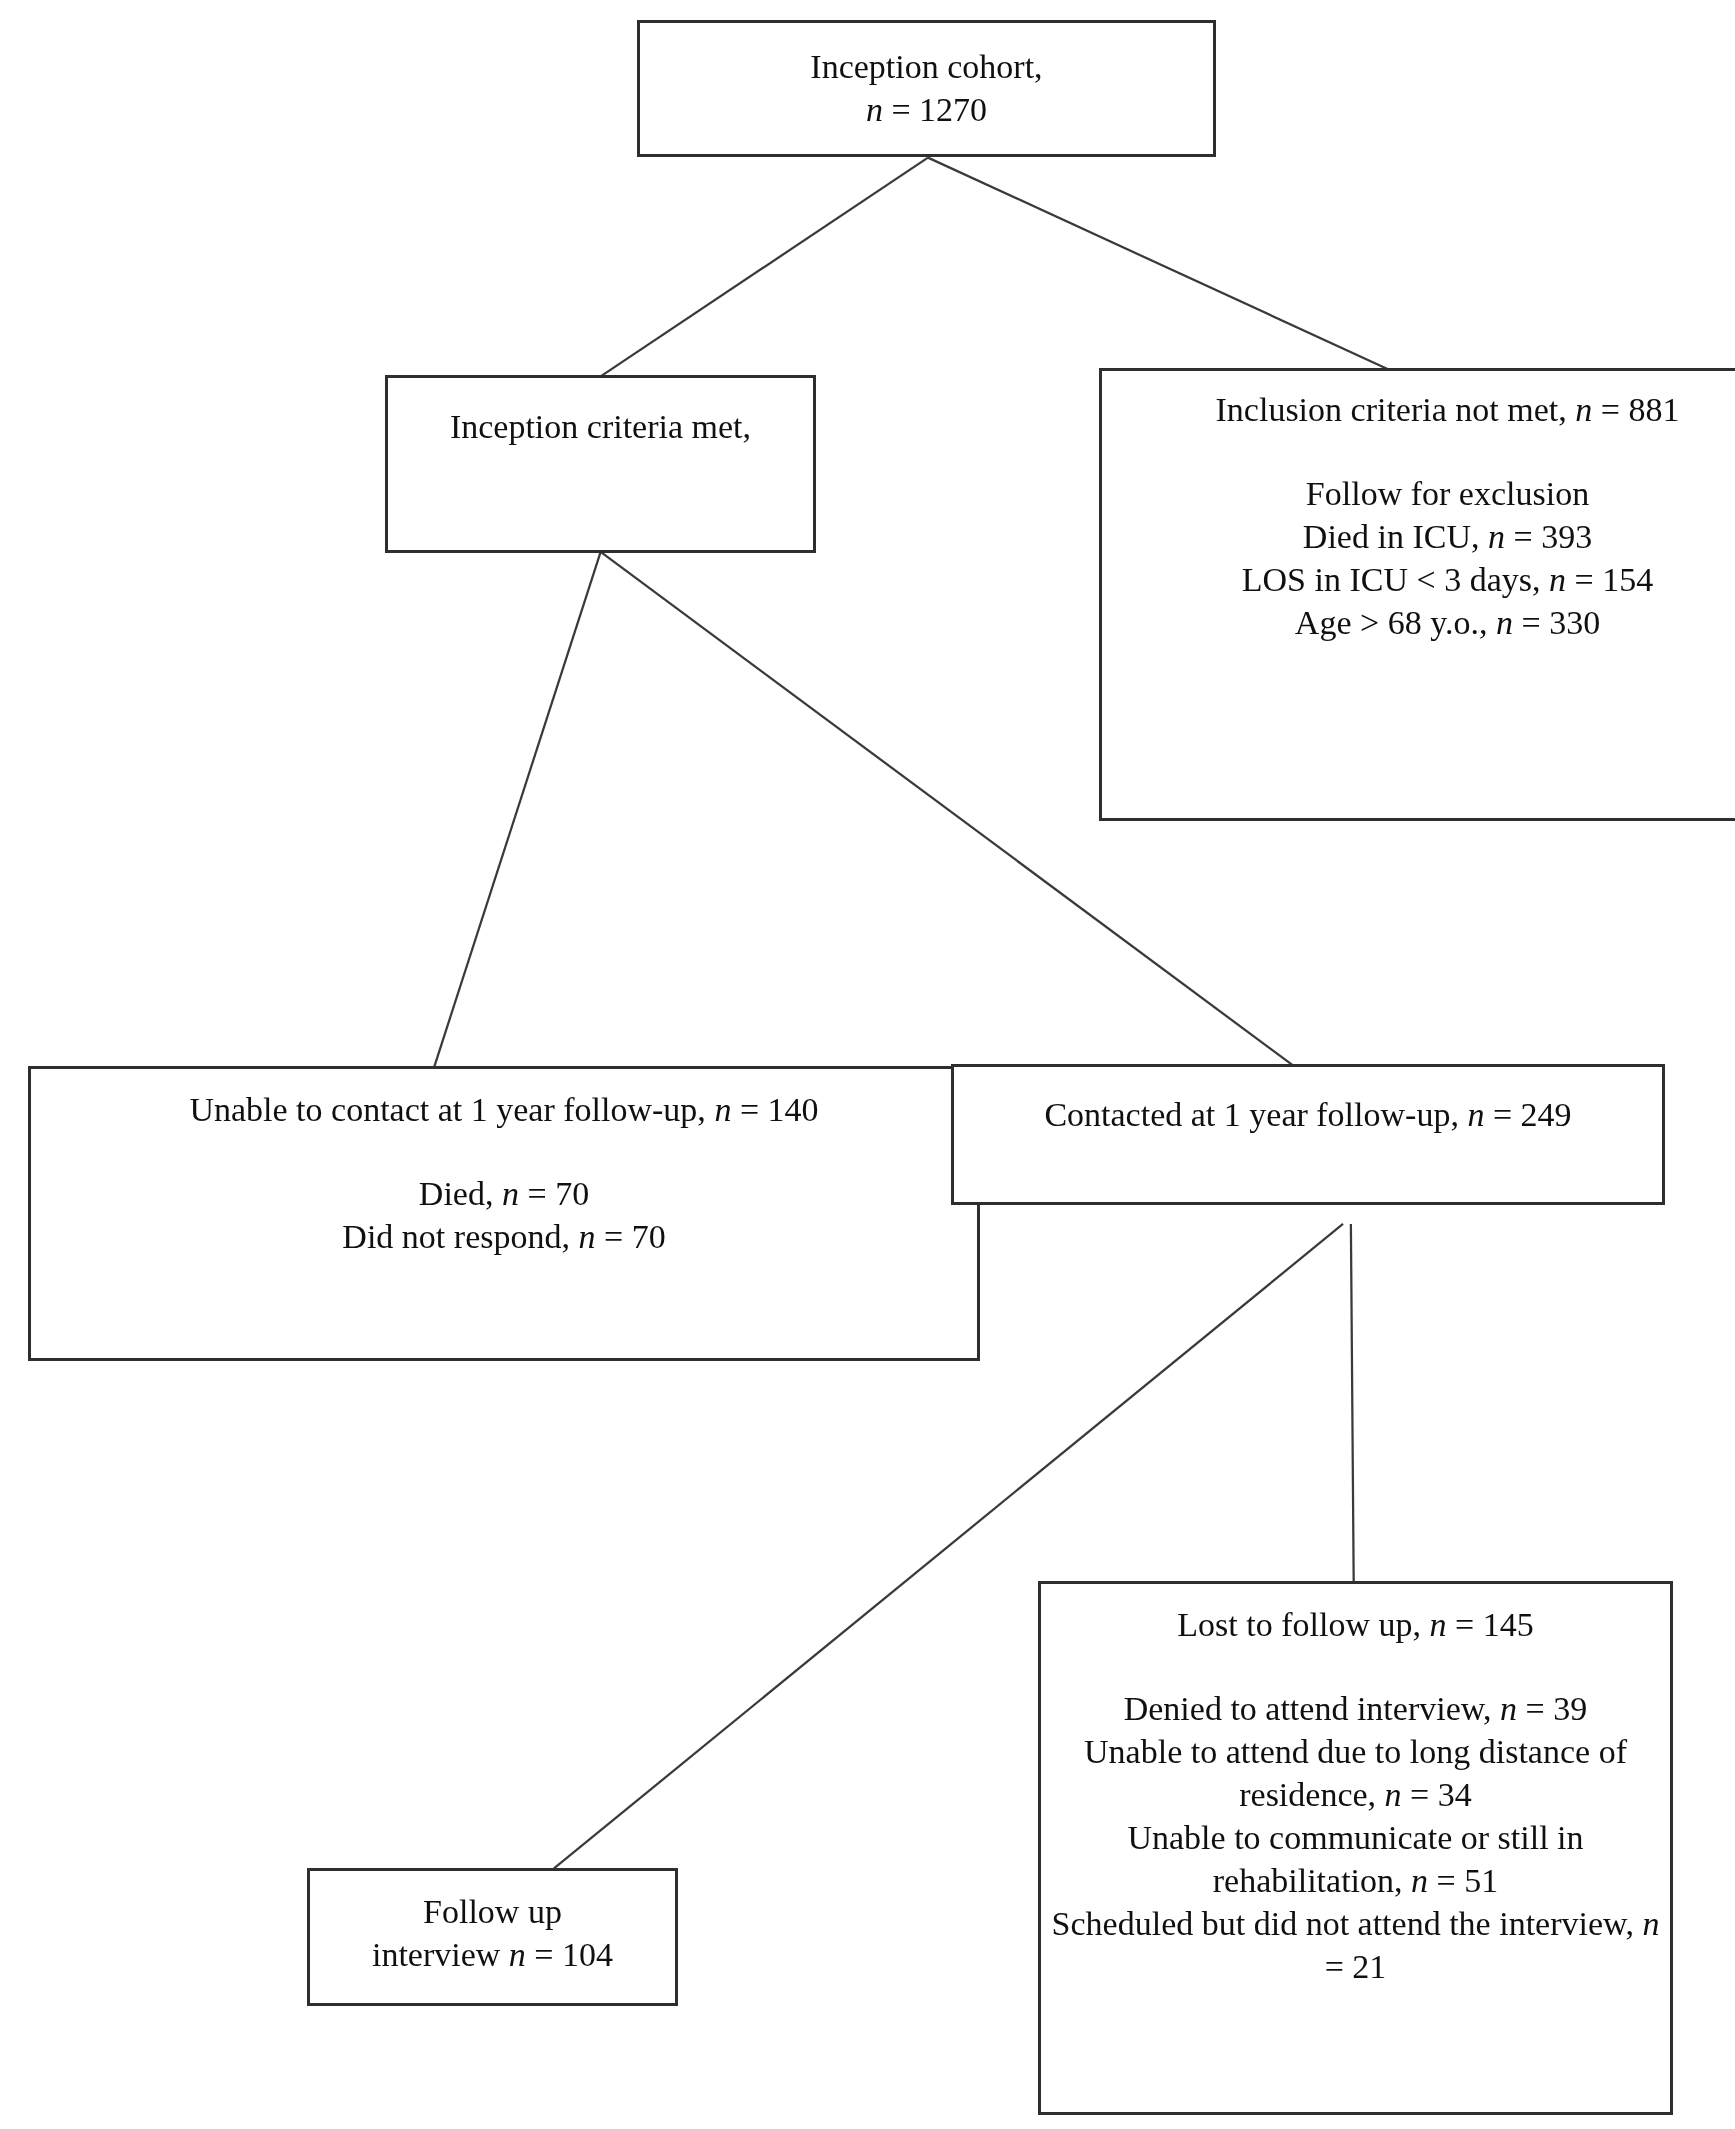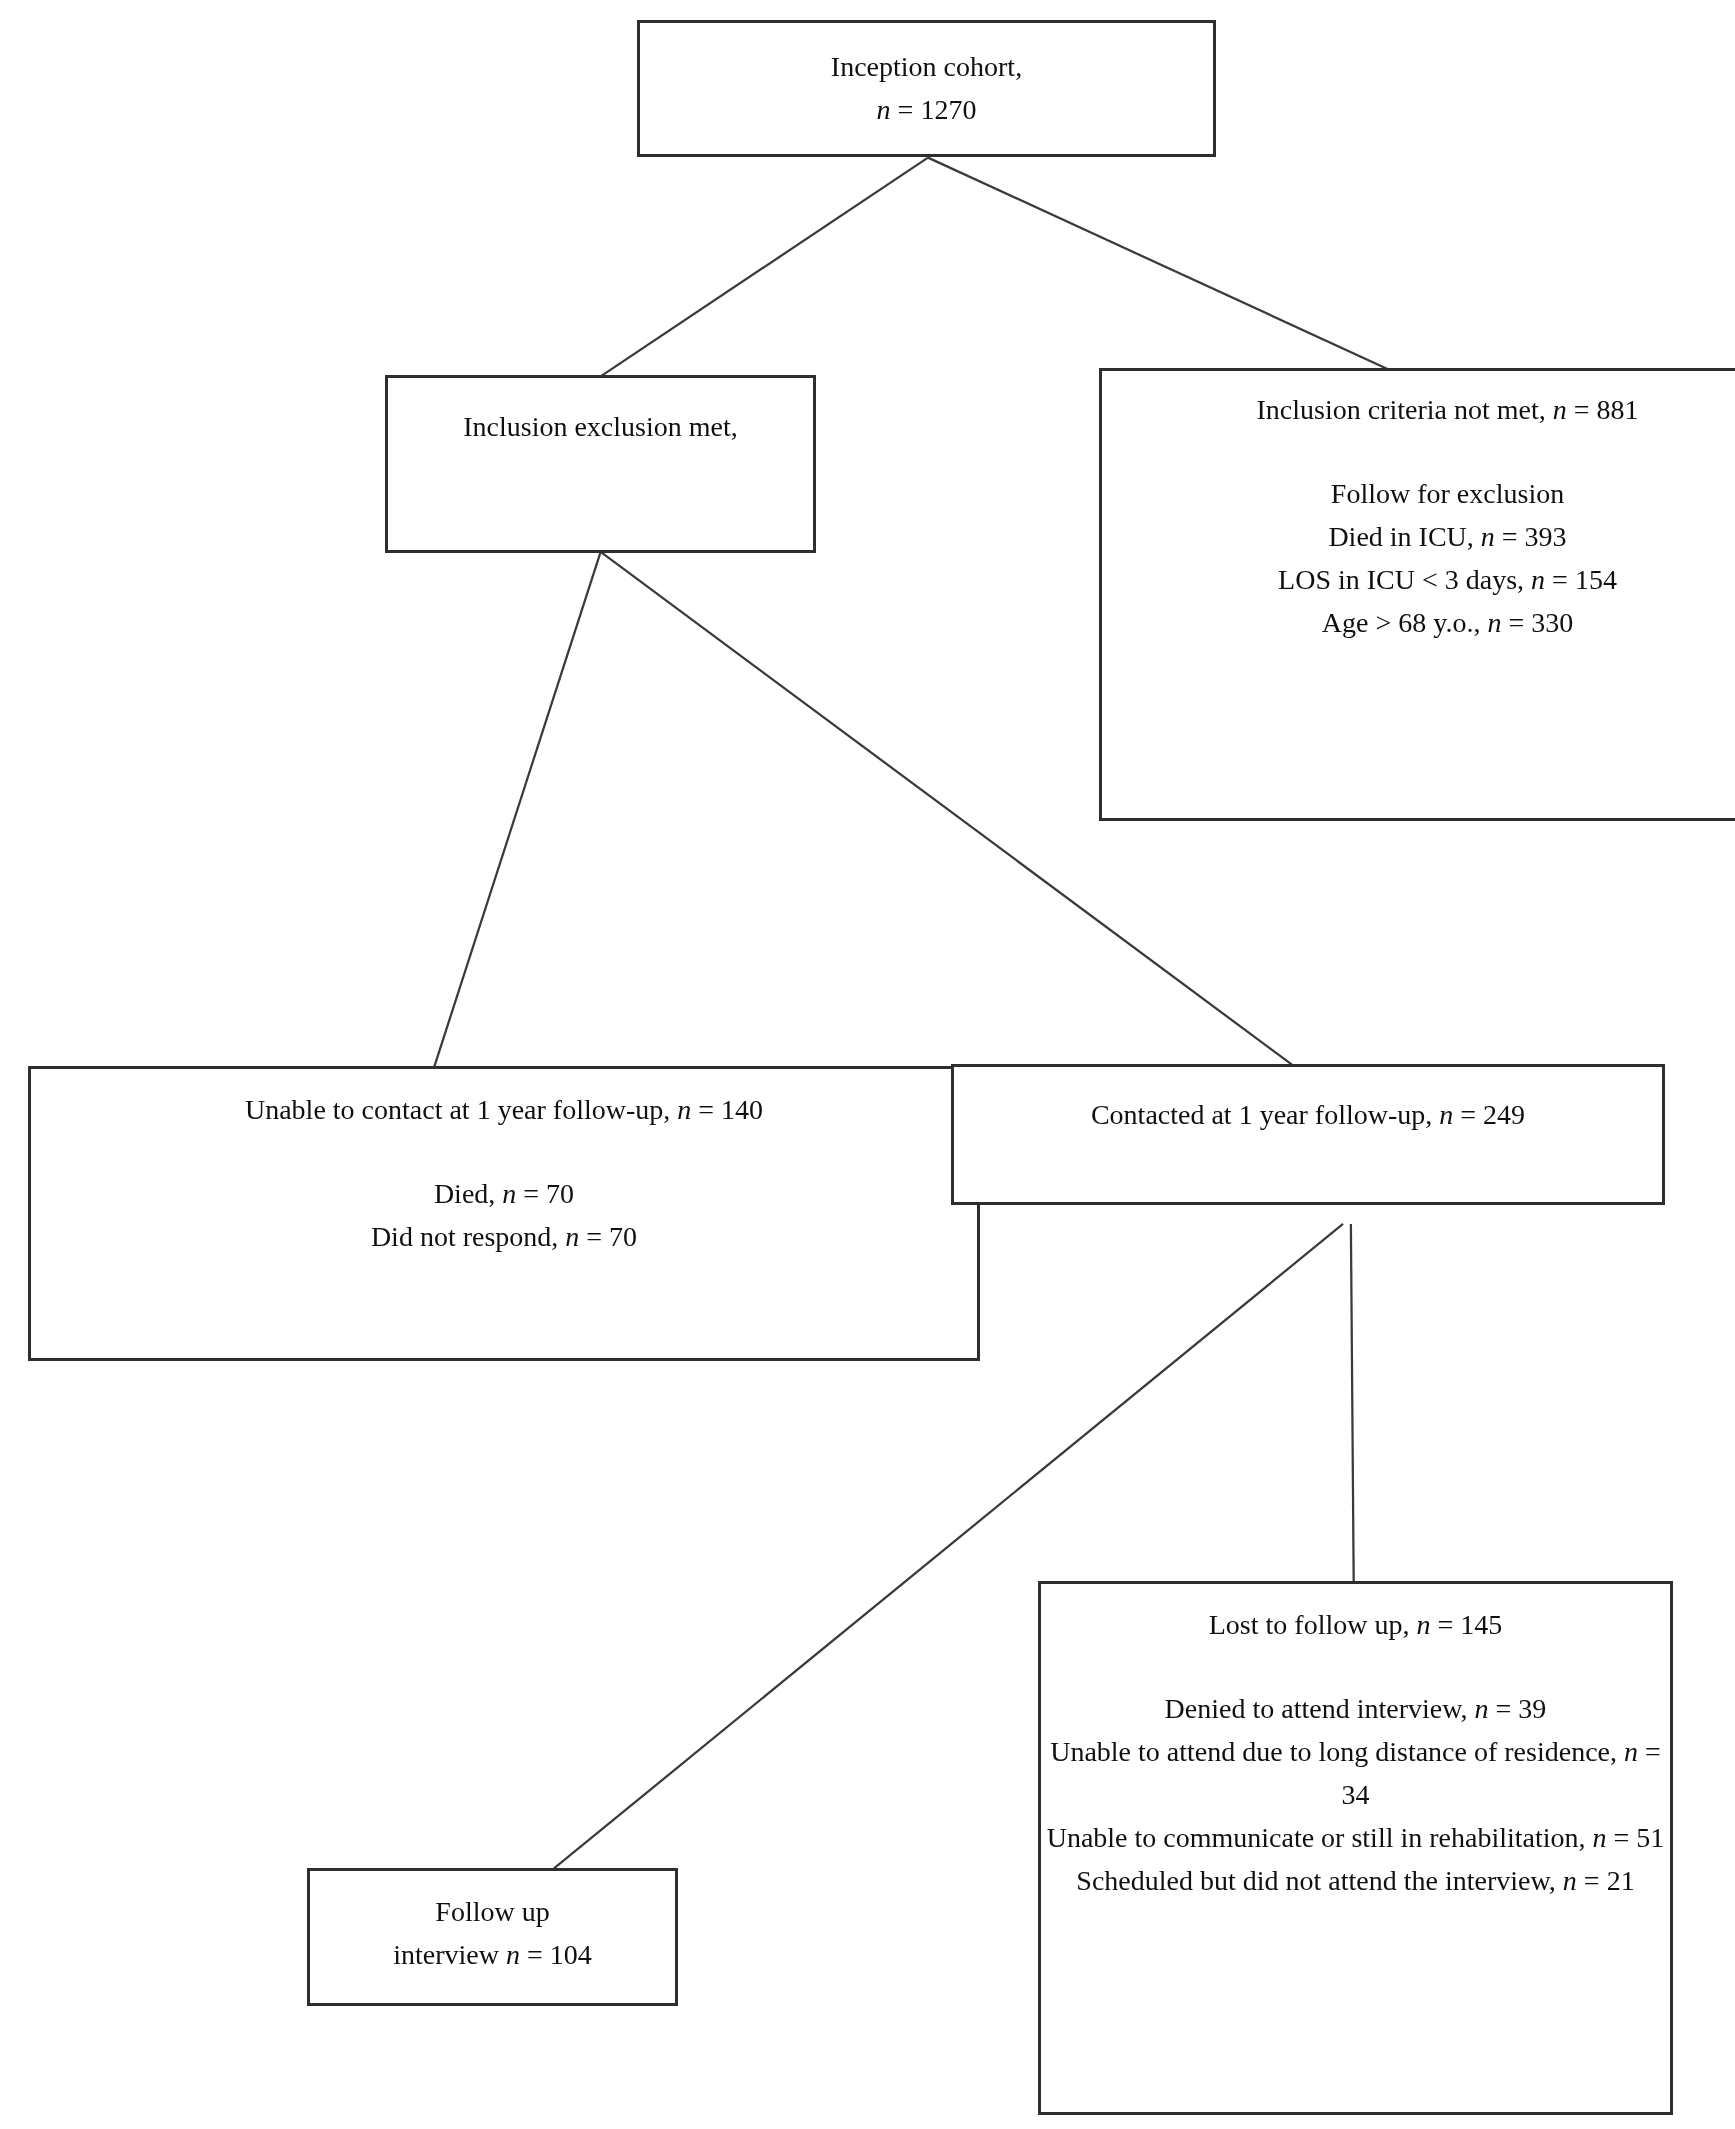--- a/index.html
+++ b/index.html
@@ -6,21 +6,21 @@
   body{width:1735px;height:2129px;font-family:"Liberation Serif", "DejaVu Serif", serif;color:#101010;}
   .canvas{position:relative;width:1735px;height:2129px;background:#ffffff;overflow:hidden;}
   svg.connectors{position:absolute;left:0;top:0;width:1735px;height:2129px;}
   svg.connectors line{stroke:#3a3a3a;stroke-width:4;}
   .box{
     position:absolute;
     box-sizing:border-box;
     background:#ffffff;
     border:3.4px solid #2e2e2e;
     text-align:center;
-    font-size:28px;
+    font-size:34px;
     line-height:43px;
     letter-spacing:0px;
   }
   .box .ln{white-space:normal;padding:0 3.4px;}
   .box .ln.blank{height:41px;}
   .box i{font-style:italic;}
 </style>
 </head>
 <body>
 
@@ -34,21 +34,21 @@
     <line x1="2402" y1="2176" x2="2407" y2="2813"></line>
     <line x1="2388" y1="2176" x2="985" y2="3322"></line>
   </svg>
 
   <div class="box" style="left:637px;top:19.7px;width:579px;height:137px;padding-top:22.5px;">
       <div class="ln">Inception cohort,</div>
       <div class="ln"><i>n</i> = 1270</div>
     </div>
 
   <div class="box" style="left:385px;top:375px;width:431px;height:178px;padding-top:27px;">
-      <div class="ln">Inclusion exclusion met,</div>
+      <div class="ln">Inception criteria met,</div>
     </div>
 
   <div class="box" style="left:1099px;top:368px;width:697px;height:453px;padding-top:17px;">
       <div class="ln">Inclusion criteria not met, <i>n</i> = 881</div>
       <div class="ln blank"></div>
       <div class="ln">Follow for exclusion</div>
       <div class="ln">Died in ICU, <i>n</i> = 393</div>
       <div class="ln">LOS in ICU &lt; 3 days, <i>n</i> = 154</div>
       <div class="ln">Age &gt; 68 y.o., <i>n</i> = 330</div>
     </div>

